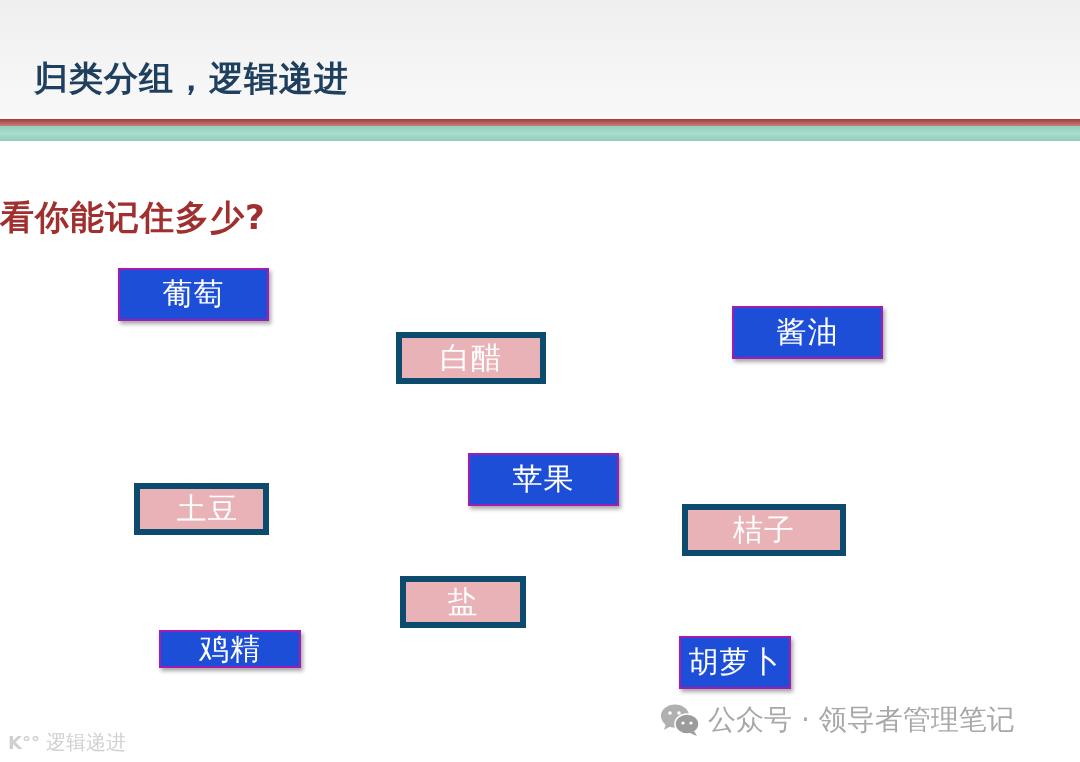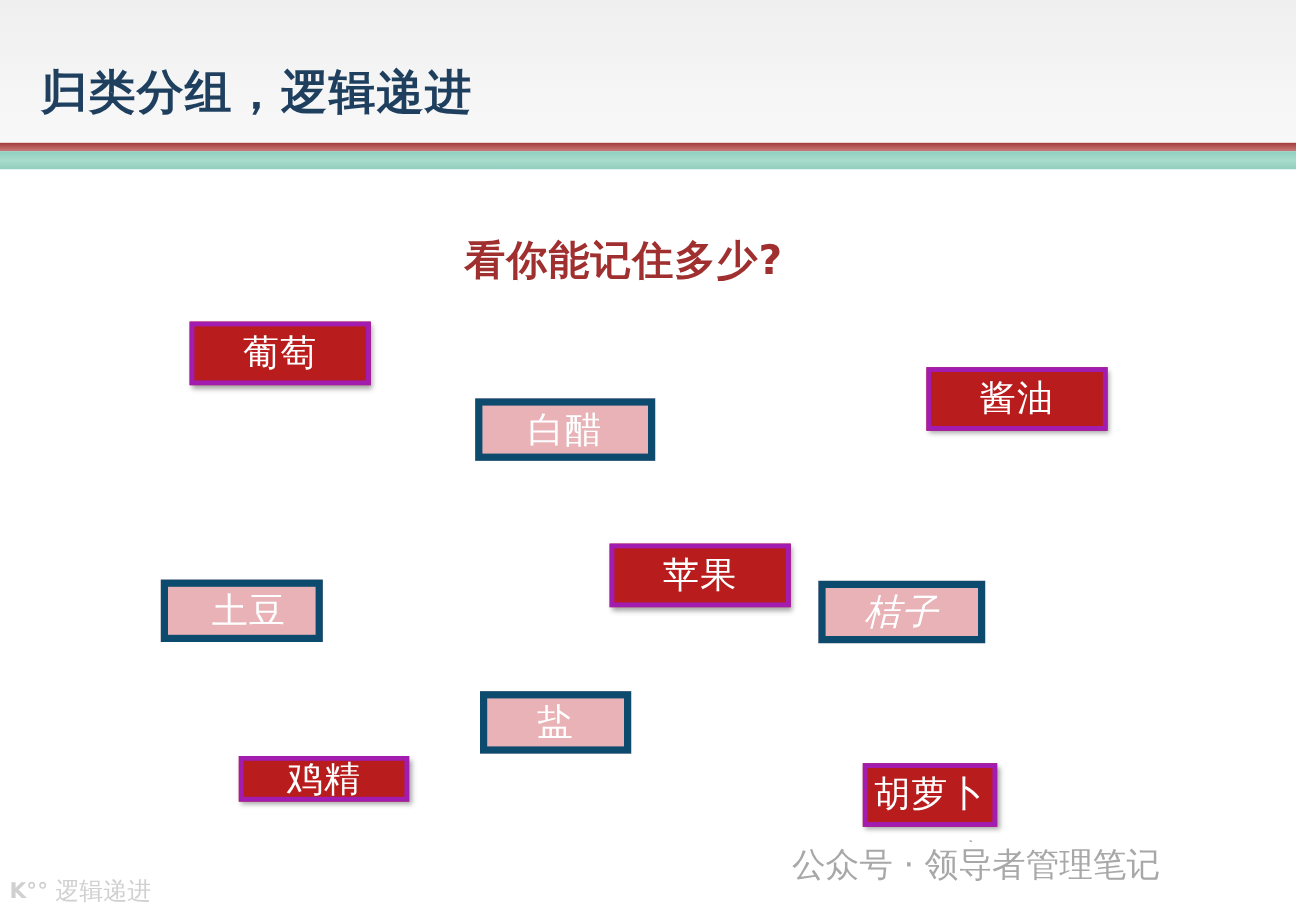--- a/index.html
+++ b/index.html
@@ -7,53 +7,52 @@
     width: 1080px; height: 762px; position: relative; overflow: hidden;
     background: #ffffff;
     font-family: "DejaVu Sans", "Liberation Sans", sans-serif;
   }
   .header {
     position: absolute; left: 0; top: 0; width: 1080px; height: 119px;
     background: linear-gradient(#efefef, #f6f6f6 70%, #f8f8f8);
   }
   .slide-title {
     position: absolute; left: 34px; top: 56px;
-    font-size: 39px; font-weight: bold; color: #1f3f5f;
+    font-size: 34px; font-weight: bold; color: #1f3f5f;
     letter-spacing: 1px; line-height: 44px;
   }
   .stripe-red {
     position: absolute; left: 0; top: 119px; width: 1080px; height: 7px;
     background: linear-gradient(#a33a3a, #c97c7c);
   }
   .stripe-teal {
     position: absolute; left: 0; top: 126px; width: 1080px; height: 15px;
     background: linear-gradient(#8fcfbf, #a8dccd 50%, #92cdbd);
   }
   .subtitle {
     position: absolute; left: 0; width: 1040px; top: 192px;
-    text-align: center; font-size: 34px; font-weight: bold; color: #a03030;
+    text-align: left; font-size: 34px; font-weight: bold; color: #a03030;
     line-height: 50px; letter-spacing: 1px;
   }
   .card {
     position: absolute; height: 50px;
     display: flex; align-items: center; justify-content: center;
     color: #ffffff; font-size: 30px; letter-spacing: 1px;
     box-sizing: border-box;
   }
   .card.green {
-    background: #b91c1c; border: 4px solid #a21caf;
+    background: #1d4ed8; border: 2px solid #a21caf;
     box-shadow: 2px 3px 4px rgba(60,60,60,0.45);
-    margin-left: 40px;
   }
   .card.pink {
     background: #e8b2b6; border: 6px solid #0c4a6e;
   }
   .watermark-right {
     position: absolute; left: 660px; top: 700px; height: 40px;
-    display: flex; align-items: center; color: #a8a8a8; font-size: 28px; flex-direction: column;
+    display: flex; align-items: center; color: #a8a8a8; font-size: 28px;
   }
   .wechat-icon { width: 40px; height: 34px; margin-right: 8px; }
   .watermark-left {
     position: absolute; left: 8px; top: 728px; height: 28px;
     display: flex; align-items: center; color: #d0d0d0; font-size: 20px;
   }
   .logo-mark { font-size: 18px; margin-right: 6px; color: #d0d0d0; font-weight: bold; }
 </style>
 </head>
 <body>
@@ -64,21 +63,21 @@
 <div class="stripe-red"></div>
 <div class="stripe-teal"></div>
 
 <div class="subtitle">看你能记住多少?</div>
 
 <div class="card green" style="left:118px;top:268px;width:151px;height:53px;">葡萄</div>
 <div class="card pink" style="left:396px;top:332px;width:150px;height:52px;">白醋</div>
 <div class="card green" style="left:732px;top:306px;width:151px;height:53px;">酱油</div>
 <div class="card green" style="left:468px;top:453px;width:151px;height:53px;">苹果</div>
 <div class="card pink" style="left:134px;top:483px;width:135px;height:52px;padding-left:12px;">土豆</div>
-<div class="card pink" style="left:682px;top:484px;width:139px;height:52px;font-style:italic;">桔子</div>
+<div class="card pink" style="left:682px;top:504px;width:164px;height:52px;">桔子</div>
 <div class="card pink" style="left:400px;top:576px;width:126px;height:52px;">盐</div>
 <div class="card green" style="left:159px;top:630px;width:142px;height:38px;">鸡精</div>
 <div class="card green" style="left:679px;top:636px;width:112px;height:53px;">胡萝卜</div>
 
 <div class="watermark-right">
   <svg class="wechat-icon" viewBox="0 0 40 34">
     <ellipse cx="15" cy="13" rx="14" ry="11.5" fill="#b0b0b0"></ellipse>
     <path d="M6 21 L4 27 L11 23 Z" fill="#b0b0b0"></path>
     <ellipse cx="27" cy="21" rx="12" ry="10" fill="#9c9c9c" stroke="#fff" stroke-width="1.5"></ellipse>
     <path d="M34 28 L37 33 L30 30 Z" fill="#9c9c9c"></path>

